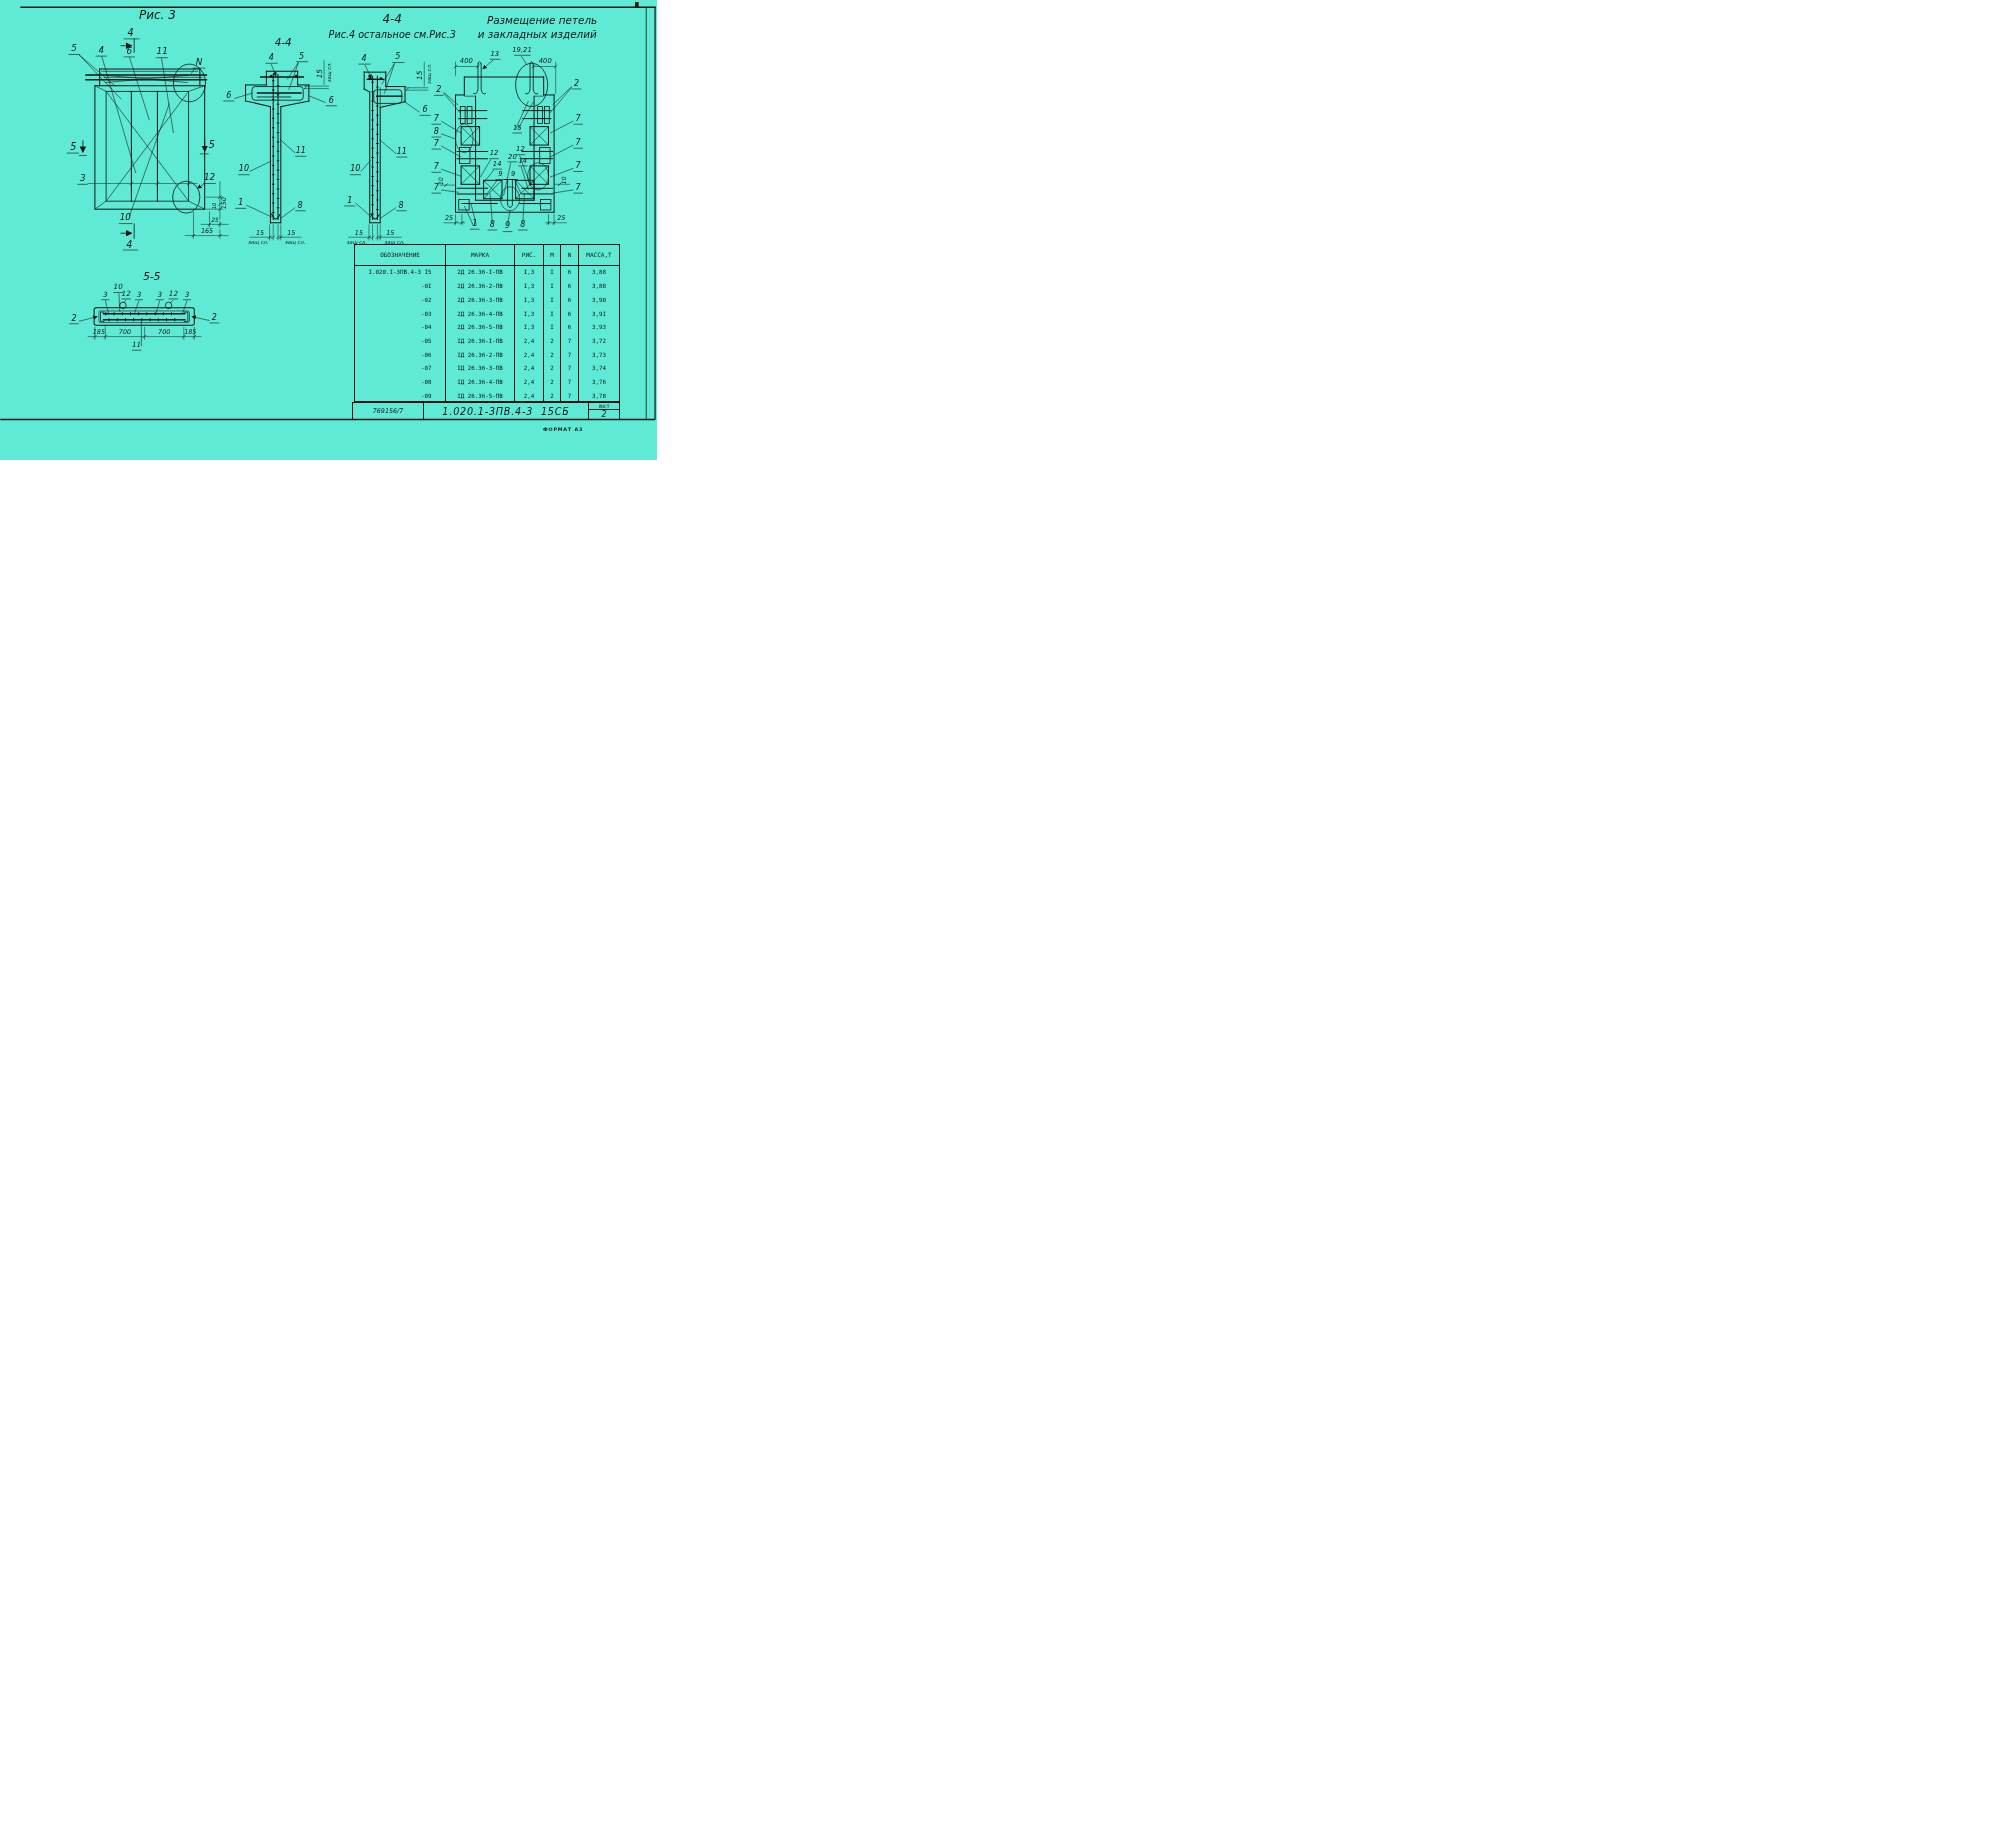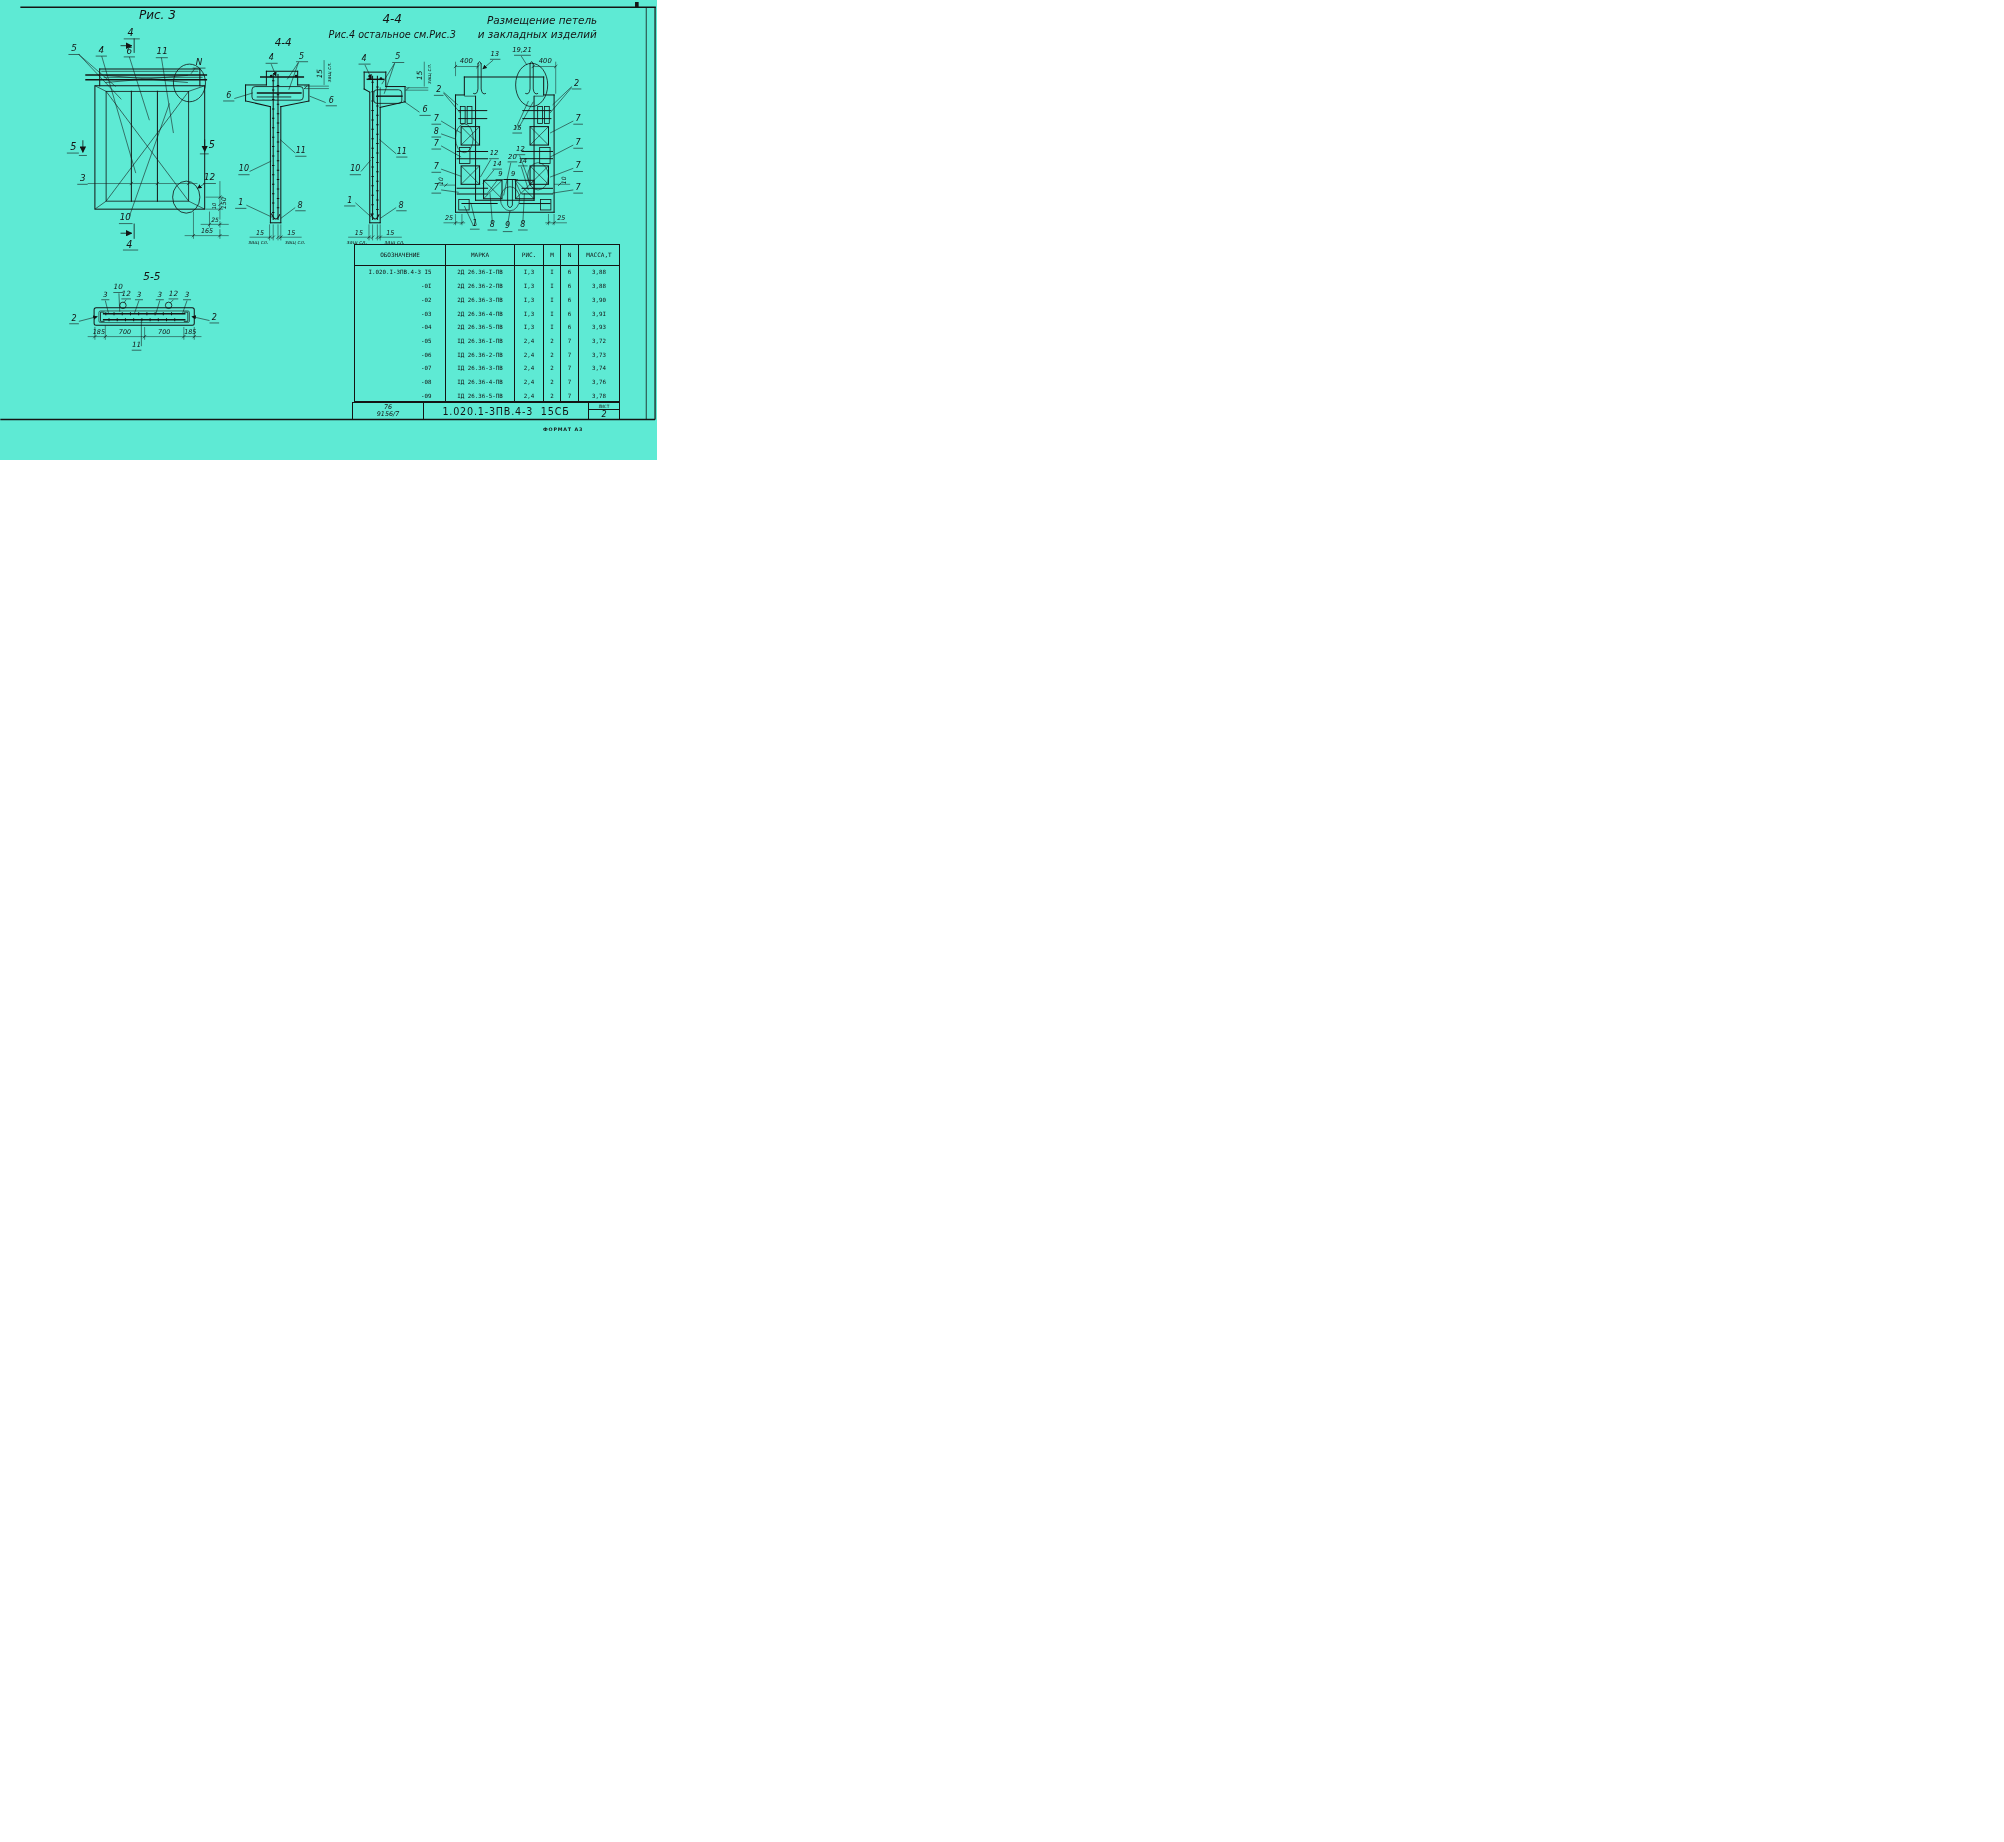--- a/index.html
+++ b/index.html
@@ -27,24 +27,24 @@
   .thead{height:19.6px;border-bottom:1.6px solid #141414;}
   .trow>div{border-right:0.8px solid #141414;display:flex;align-items:center;justify-content:center;
             box-sizing:border-box;white-space:nowrap;}
   .trow>div:last-child{border-right:none;}
   .thead>div{font-size:6px;}
   .td.c0{justify-content:flex-end;padding-right:13.6px;}
   
   .strip{position:absolute;left:352px;top:402px;width:268px;height:18px;
          border:1.2px solid #141414;box-sizing:border-box;display:flex;}
   .strip .cellA{width:71px;border-right:1.2px solid #141414;box-sizing:border-box;
-         display:flex;flex-direction:column;align-items:center;justify-content:center;
+         display:flex;flex-direction:row;align-items:center;justify-content:center;
          font-style:italic;font-size:6.4px;line-height:6.8px;}
   .strip .cellB{flex:1;display:flex;align-items:center;justify-content:center;
-         font-size:9.6px;letter-spacing:0.8px;white-space:pre;}
+         font-style:italic;font-size:9.6px;letter-spacing:0.8px;white-space:pre;}
   .strip .cellC{width:31px;border-left:1.2px solid #141414;box-sizing:border-box;
          display:flex;flex-direction:column;}
   .strip .cellC .lab{height:6.4px;border-bottom:1.2px solid #141414;display:flex;align-items:center;
          justify-content:center;font-size:4.4px;font-family:"DejaVu Sans Mono",monospace;}
   .strip .cellC .num{flex:1;display:flex;align-items:center;justify-content:center;
          font-style:italic;font-size:8px;}
   .fmt{position:absolute;left:543px;top:427px;font-size:4.8px;font-weight:bold;
        letter-spacing:0.8px;font-family:"DejaVu Sans",sans-serif;}
 </style>
 </head>

